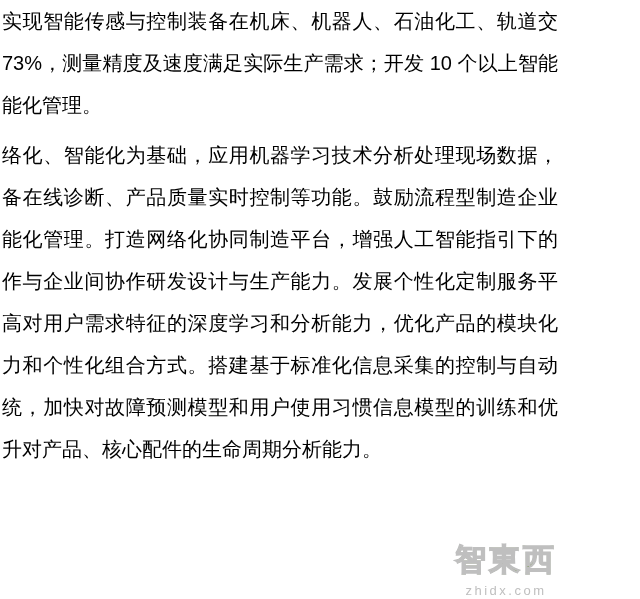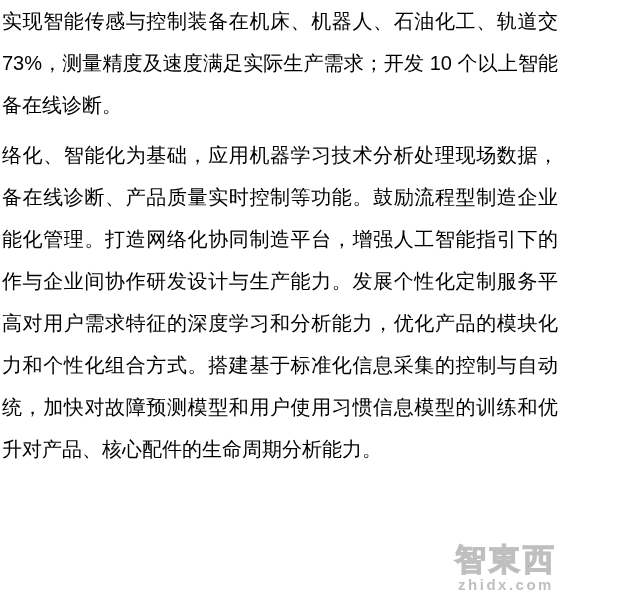--- a/index.html
+++ b/index.html
@@ -52,39 +52,39 @@
   }
   .wm-logo {
     font-size: 31px;
     font-weight: bold;
     letter-spacing: 3px;
     color: #4d7c0f;
     -webkit-text-stroke: 1.2px var(--wm-color, #bfbfbf);
     line-height: 32px;
   }
   .wm-url {
-    font-size: 15px;
-    font-weight: bold;
+    font-size: 13px;
+    font-weight: normal;
     color: var(--wm-color, #bfbfbf);
     letter-spacing: 2.5px;
     line-height: 14px;
-    margin-top: 2px;
+    margin-top: 8px;
   }
 </style>
 </head>
 <body>
 
 <div class="page">
 
   <div class="textblock">
 
     <div class="para p1">
       <div class="line">实现智能传感与控制装备在机床、机器人、石油化工、轨道交通等领</div>
       <div class="line">73%，测量精度及速度满足实际生产需求；开发 10 个以上智能物流</div>
-      <div class="line end">备在线诊断。</div>
+      <div class="line end">能化管理。</div>
     </div>
 
     <div class="para p2">
       <div class="line">络化、智能化为基础，应用机器学习技术分析处理现场数据，实现设</div>
       <div class="line">备在线诊断、产品质量实时控制等功能。鼓励流程型制造企业建设全</div>
       <div class="line">能化管理。打造网络化协同制造平台，增强人工智能指引下的人机协</div>
       <div class="line">作与企业间协作研发设计与生产能力。发展个性化定制服务平台，提</div>
       <div class="line">高对用户需求特征的深度学习和分析能力，优化产品的模块化设计能</div>
       <div class="line">力和个性化组合方式。搭建基于标准化信息采集的控制与自动诊断系</div>
       <div class="line">统，加快对故障预测模型和用户使用习惯信息模型的训练和优化，提</div>

